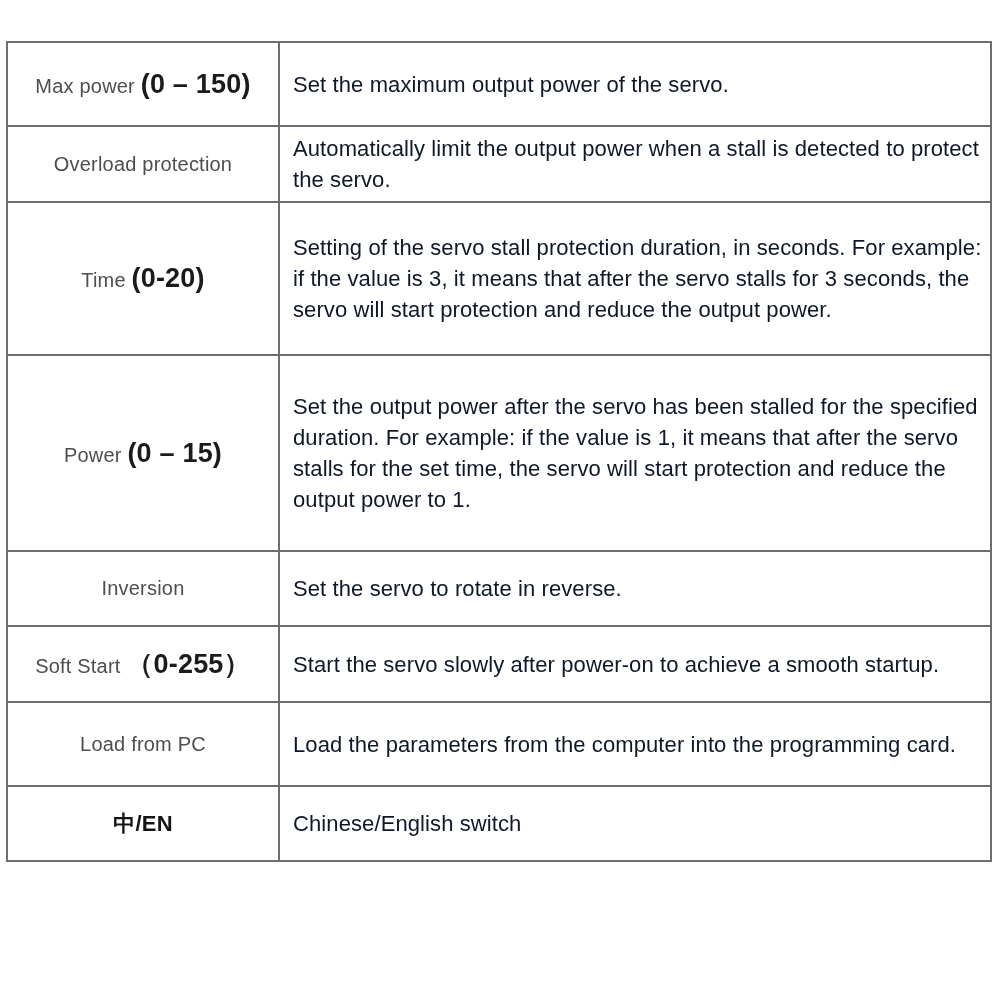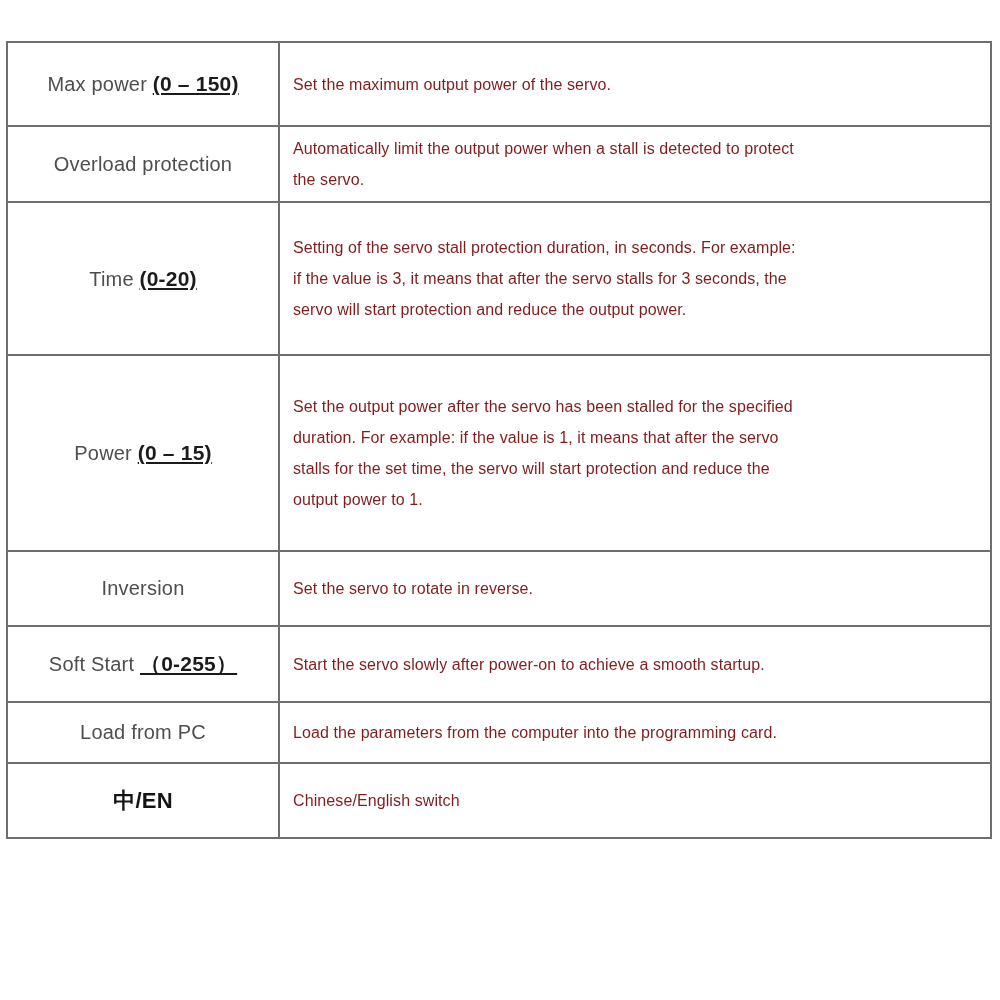--- a/index.html
+++ b/index.html
@@ -31,45 +31,44 @@
   col.c-param { width: 272px; }
   col.c-desc  { width: 712px; }
 
   
   table.param-table tr:nth-child(1) { height: 84px; }
   table.param-table tr:nth-child(2) { height: 75px; }
   table.param-table tr:nth-child(3) { height: 153px; }
   table.param-table tr:nth-child(4) { height: 196px; }
   table.param-table tr:nth-child(5) { height: 75px; }
   table.param-table tr:nth-child(6) { height: 76px; margin-left: 12px; }
-  table.param-table tr:nth-child(7) { height: 61px; padding-left: 40px; }
+  table.param-table tr:nth-child(7) { height: 84px; padding-left: 40px; }
   table.param-table tr:nth-child(8) { height: 75px; }
   table.param-table tr:nth-child(9) { height: 52px; }
 
   td.param-cell {
     text-align: center;
     font-size: 20px;
     color: #4e4e4e;
     padding: 0 6px;
     letter-spacing: 0.2px;
   }
   .param-range {
     font-weight: 700;
     color: #1b1b1b;
-    font-size: 21px;
-    text-decoration: underline;
+    font-size: 27px;
   }
   tr.bold-param .param-text {
     font-weight: 700;
     color: #141414;
     font-size: 22px;
   }
   td.desc-cell {
-    font-size: 16px;
-    color: #7f1d1d;
+    font-size: 22px;
+    color: #0f172a;
     padding: 6px 8px 6px 13px;
     line-height: 31px;
     letter-spacing: 0.1px;
   }
   .desc-text {
     white-space: pre-line;
     display: block;
   }
 </style>
 </head>

